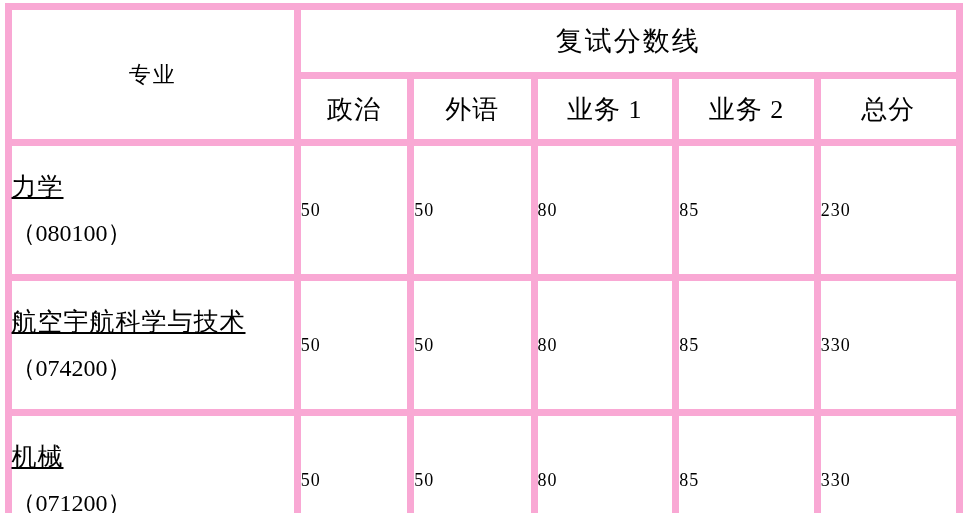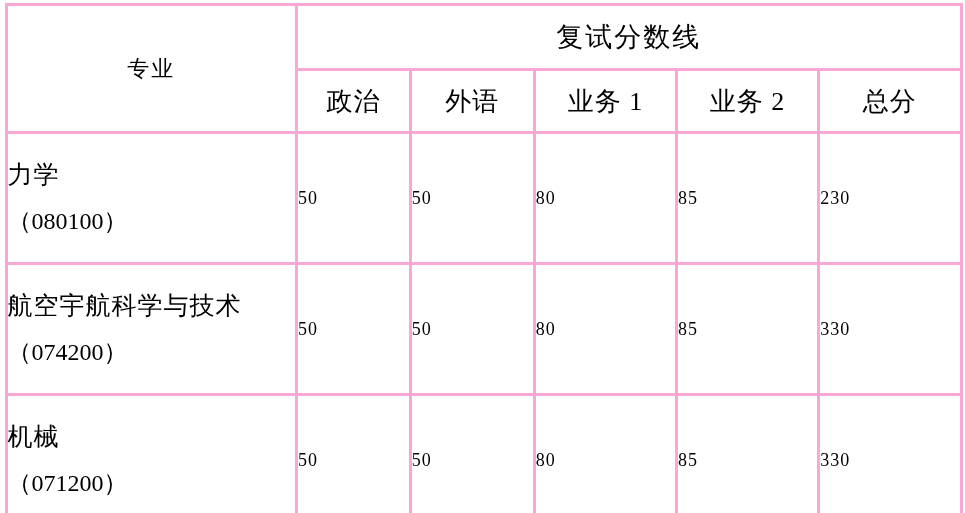--- a/index.html
+++ b/index.html
@@ -24,21 +24,21 @@
   }
   table.score-table {
     border-collapse: collapse;
     table-layout: fixed;
     width: 958px;
     margin-top: 3px;
     margin-left: 2px;
   }
   table.score-table td,
   table.score-table th {
-    border: 3px solid #f9a8d4;
+    border: 7px solid #f9a8d4;
     vertical-align: middle;
     font-weight: normal;
     padding: 0;
   }
   
   col.c-major  { width: 286px; }
   col.c-sub    { width: 112px; }
   col.c-sub2   { width: 122px; }
   col.c-sub3   { width: 140px; }
   col.c-sub4   { width: 140px; }
@@ -65,20 +65,21 @@
   }
   .major-cell {
     font-size: 25px;
     line-height: 1.9;
     letter-spacing: 1px;
     padding: 0 6px;
   }
   .major-name {
     display: block;
     white-space: nowrap;
+    text-decoration: underline;
   }
   .major-code {
     display: block;
     font-weight: normal;
     font-size: 24px;
     letter-spacing: 0px;
   }
   .score-cell {
     font-size: 18px;
     font-weight: bold;

